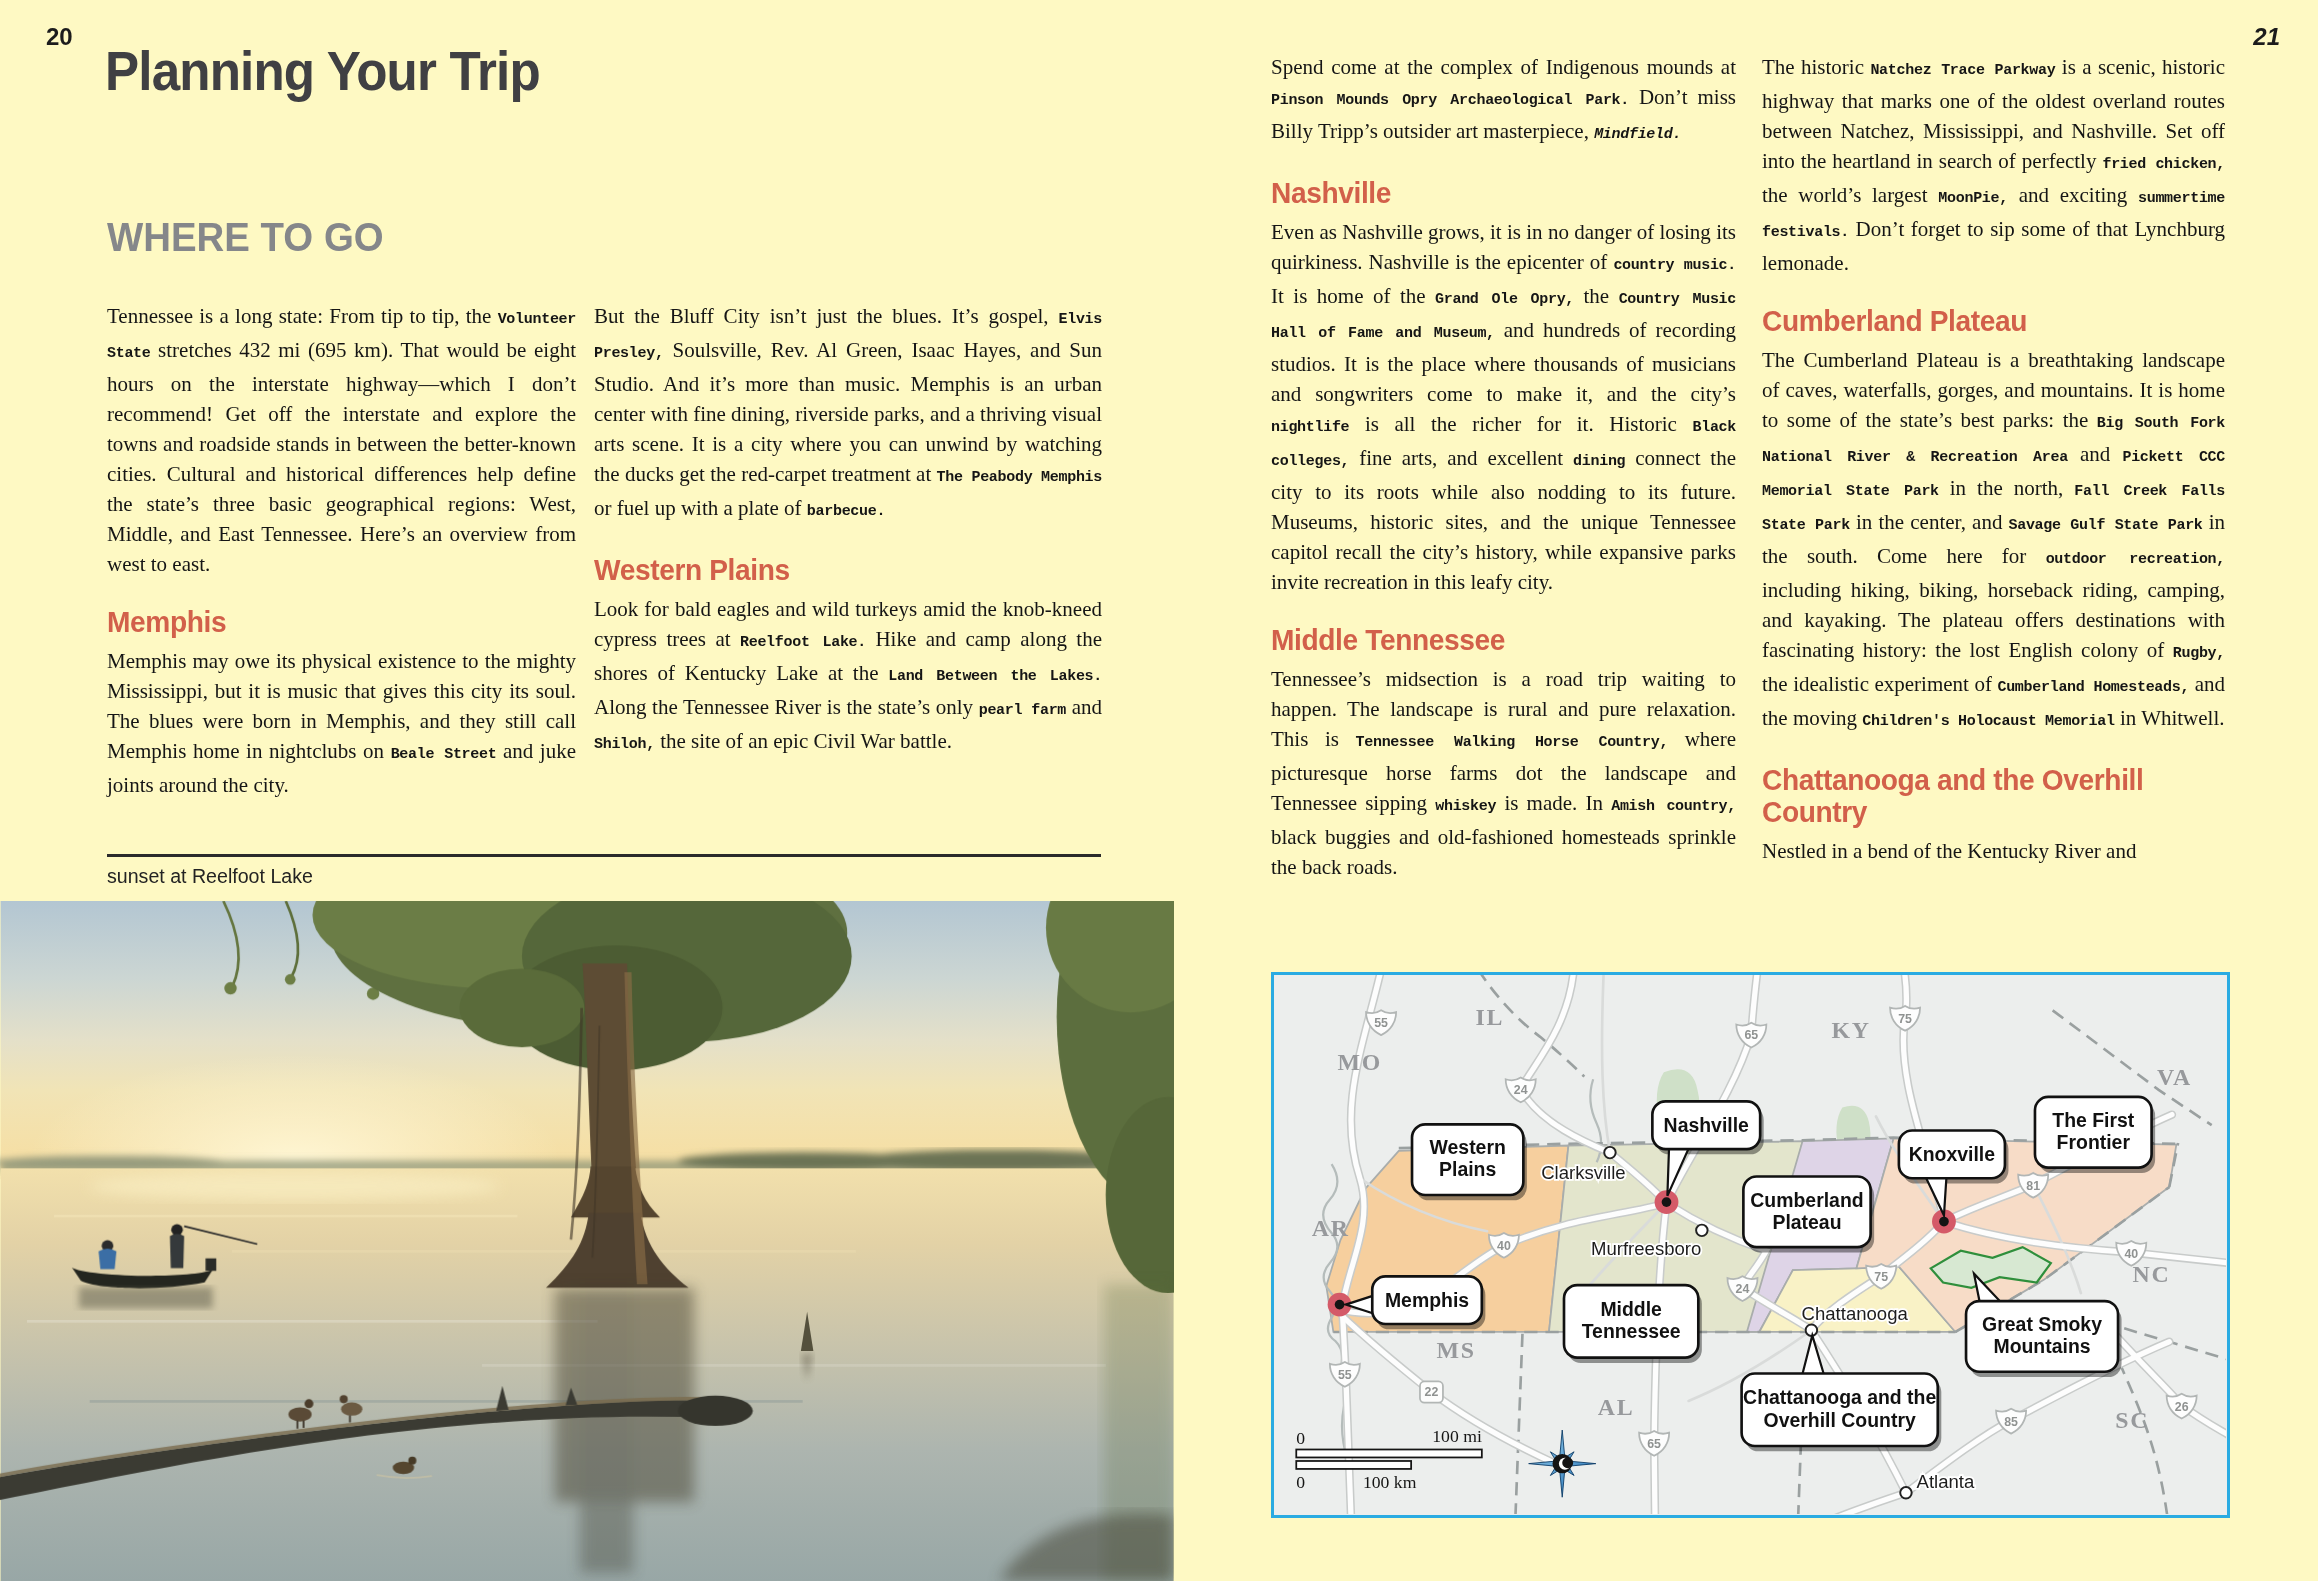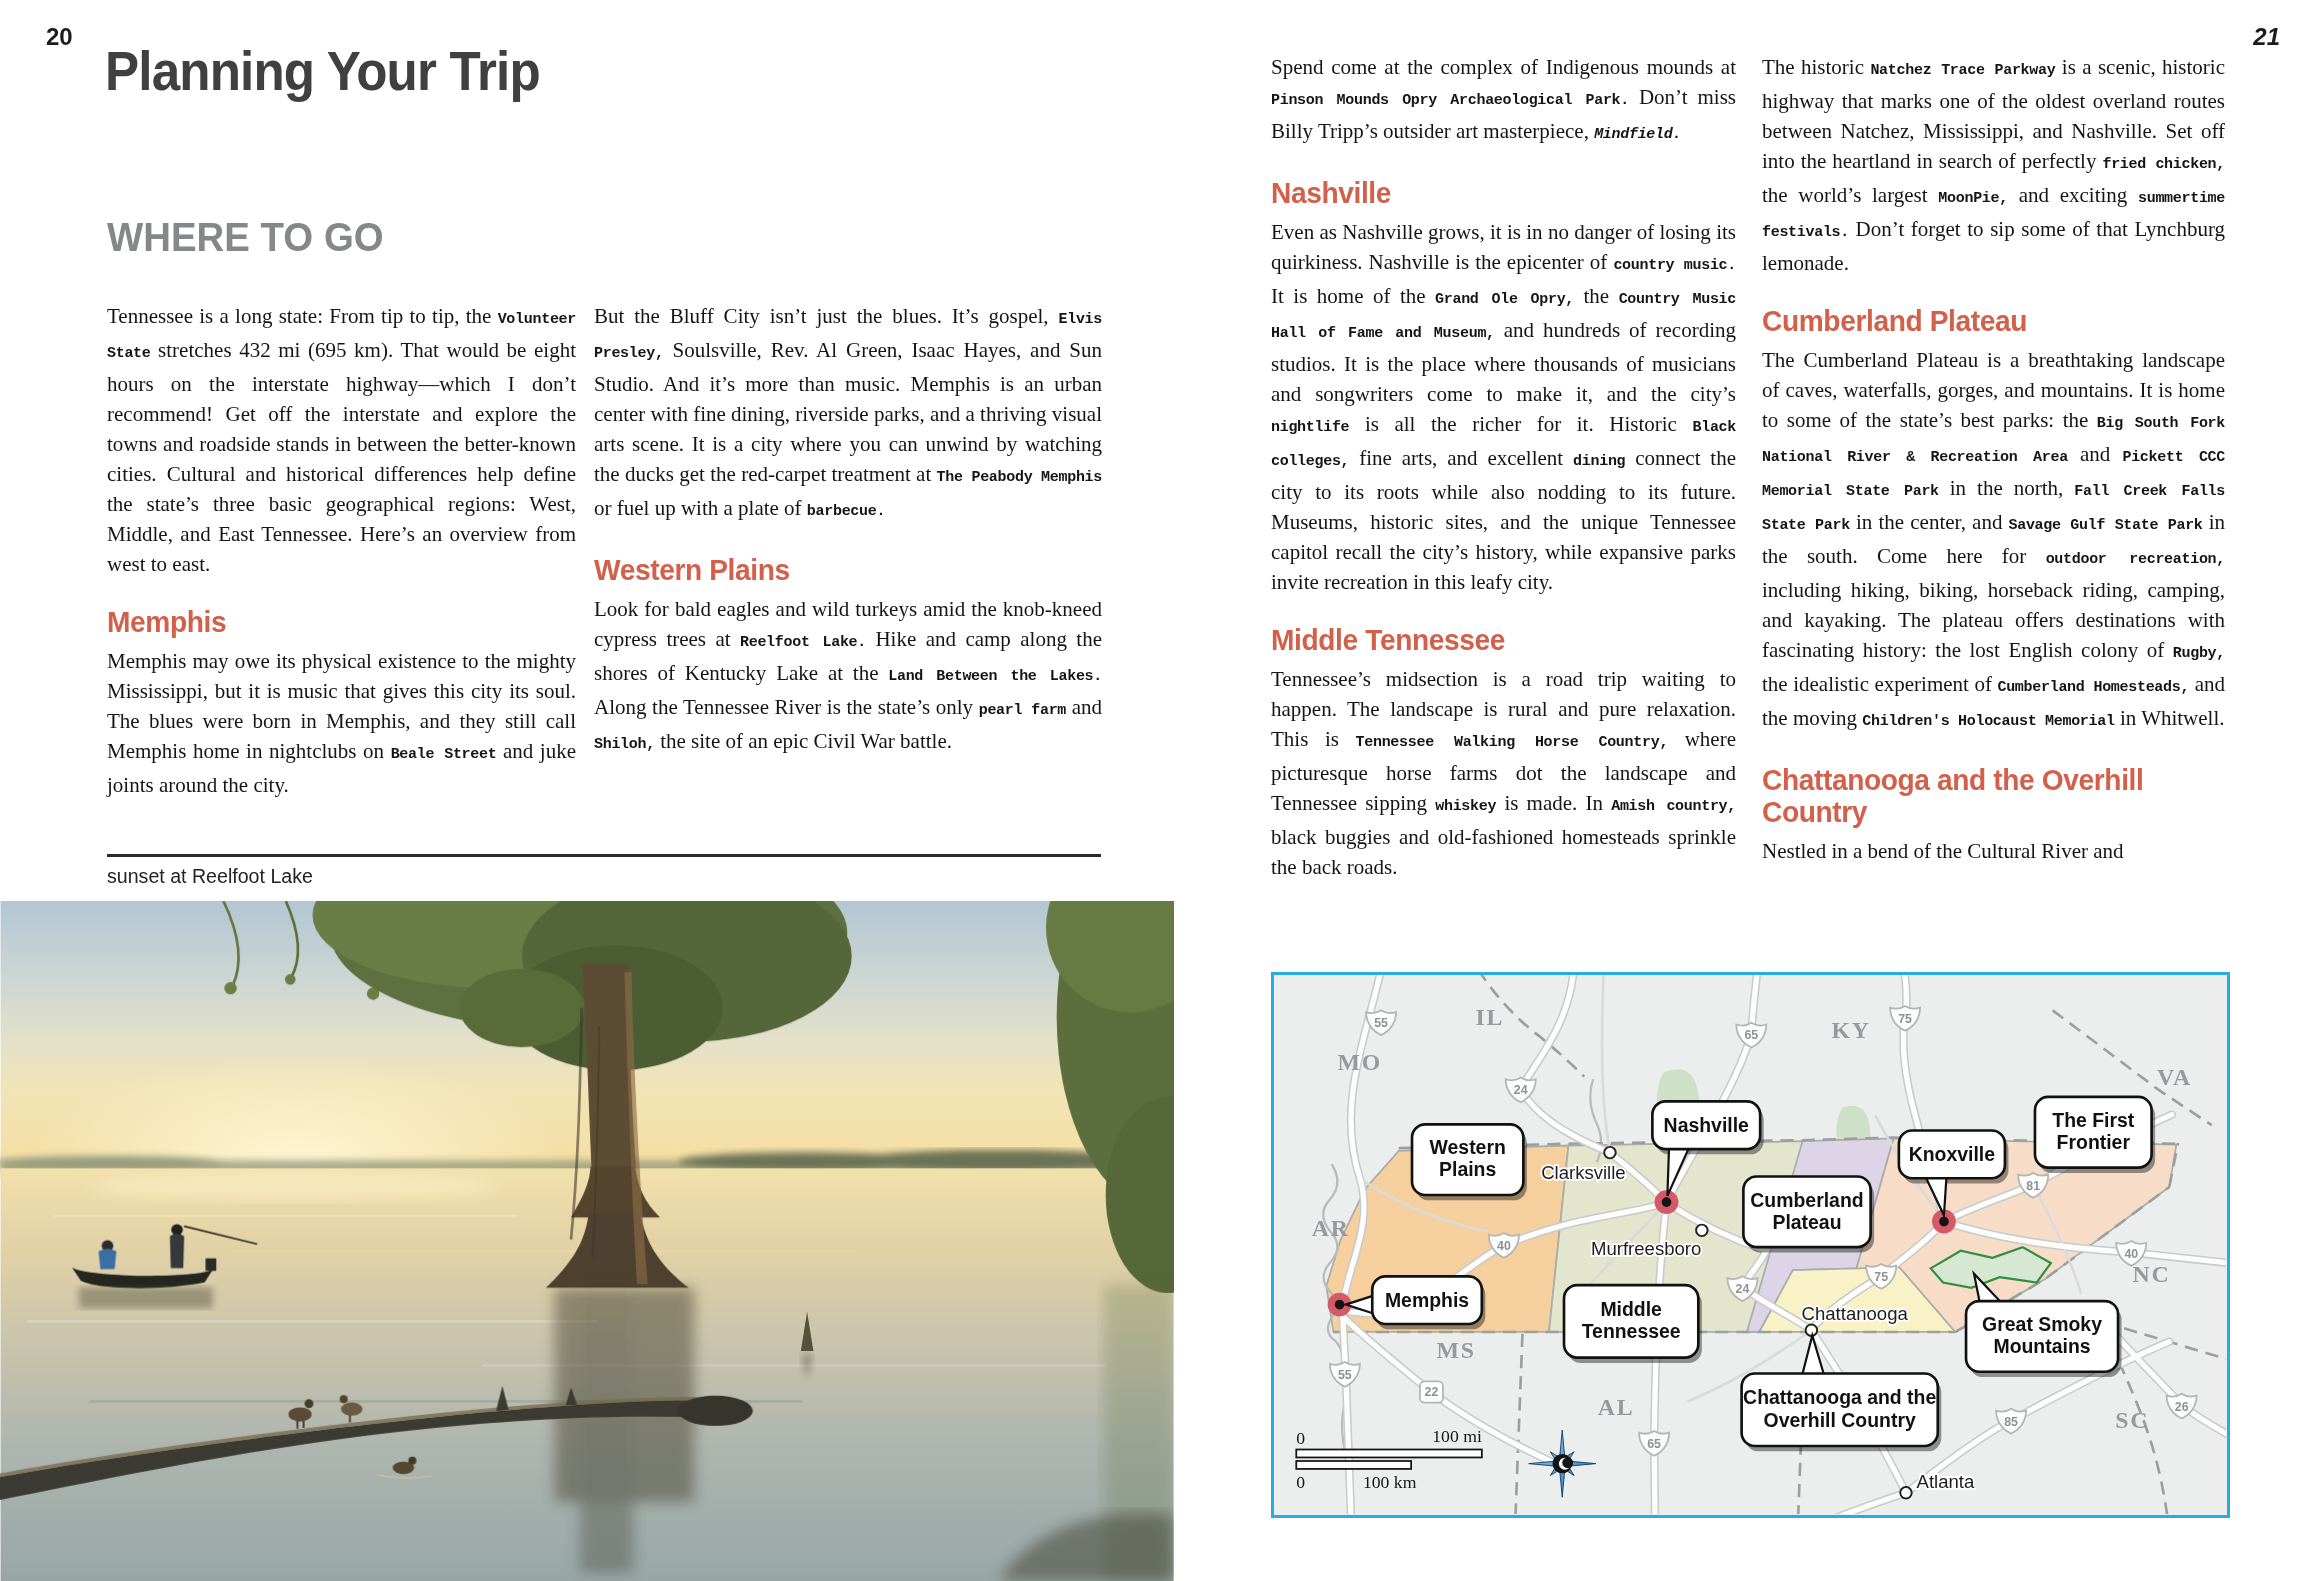--- a/index.html
+++ b/index.html
@@ -1,16 +1,16 @@
 <!DOCTYPE html>
 <html style="font-size:14.3px"><head>
 <meta charset="utf-8">
 <style>
   html,body{margin:0;padding:0;background:#e8e8e8;}
-  .spread{position:relative;width:2319px;height:1581px;background:#ffffff;overflow:hidden;
+  .spread{position:relative;width:2319px;height:1581px;background:#fef9c3;overflow:hidden;
           font-family:"Liberation Serif",serif;color:#151515;}
   .pagenum{position:absolute;top:23px;font:700 24px "Liberation Sans",sans-serif;color:#1c1c1c;}
   #pn-left{left:46px;}
   #pn-right{left:2226px;width:54px;text-align:right;font-style:italic;}
   .book-title{position:absolute;left:105px;top:43px;margin:0;
     font:700 55px/57px "Liberation Sans",sans-serif;color:#404043;letter-spacing:-0.9px;
     transform:scaleX(.93);transform-origin:left top;}
   .kicker{position:absolute;left:107px;top:216px;margin:0;
     font:700 40px/43px "Liberation Sans",sans-serif;color:#85878a;letter-spacing:0px;
     transform:scaleX(.96);transform-origin:left top;}
@@ -202,21 +202,21 @@
     <p class="body"><span>Even as Nashville grows, it is in no danger of losing its quirkiness. Nashville is the epicenter of </span><span class="b">country music.</span><span> It is home of the </span><span class="b">Grand Ole Opry,</span><span> the </span><span class="b">Country Music Hall of Fame and Museum,</span><span> and hundreds of recording studios. It is the place where thousands of musicians and songwriters come to make it, and the city’s </span><span class="b">nightlife</span><span> is all the richer for it. Historic </span><span class="b">Black colleges,</span><span> fine arts, and excellent </span><span class="b">dining</span><span> connect the city to its roots while also nodding to its future. Museums, historic sites, and the unique Tennessee capitol recall the city’s history, while expansive parks invite recreation in this leafy city.</span></p>
     <h3 class="sec">Middle Tennessee</h3>
     <p class="body"><span>Tennessee’s midsection is a road trip waiting to happen. The landscape is rural and pure relaxation. This is </span><span class="b">Tennessee Walking Horse Country,</span><span> where picturesque horse farms dot the landscape and Tennessee sipping </span><span class="b">whiskey</span><span> is made. In </span><span class="b">Amish country,</span><span> black buggies and old-fashioned homesteads sprinkle the back roads.</span></p>
   </div>
 
   <div class="col" id="r-col2">
     <p class="body"><span>The historic </span><span class="b">Natchez Trace Parkway</span><span> is a scenic, historic highway that marks one of the oldest overland routes between Natchez, Mississippi, and Nashville. Set off into the heartland in search of perfectly </span><span class="b">fried chicken,</span><span> the world’s largest </span><span class="b">MoonPie,</span><span> and exciting </span><span class="b">summertime festivals.</span><span> Don’t forget to sip some of that Lynchburg lemonade.</span></p>
     <h3 class="sec">Cumberland Plateau</h3>
     <p class="body"><span>The Cumberland Plateau is a breathtaking landscape of caves, waterfalls, gorges, and mountains. It is home to some of the state’s best parks: the </span><span class="b">Big South Fork National River &amp; Recreation Area</span><span> and </span><span class="b">Pickett CCC Memorial State Park</span><span> in the north, </span><span class="b">Fall Creek Falls State Park</span><span> in the center, and </span><span class="b">Savage Gulf State Park</span><span> in the south. Come here for </span><span class="b">outdoor recreation,</span><span> including hiking, biking, horseback riding, camping, and kayaking. The plateau offers destinations with fascinating history: the lost English colony of </span><span class="b">Rugby,</span><span> the idealistic experiment of </span><span class="b">Cumberland Homesteads,</span><span> and the moving </span><span class="b">Children's Holocaust Memorial</span><span> in Whitwell.</span></p>
     <h3 class="sec">Chattanooga and the Overhill Country</h3>
-    <p class="body"><span>Nestled in a bend of the Cultural River and</span></p>
+    <p class="body"><span>Nestled in a bend of the Kentucky River and</span></p>
   </div>
 
   <div class="map-wrap">
     <svg id="map-svg" width="952" height="539" viewBox="0 0 1075 610">
       <defs>
         <linearGradient id="compassGrad" x1="0" y1="0" x2="1" y2="1">
           <stop offset="0" stop-color="#9bd3f0"></stop>
             <stop offset="1" stop-color="#1f6db3"></stop>
         </linearGradient>
         <path id="rd1" d="M120,-6 C100,80 70,150 96,230 C112,282 82,330 76,376 L80,452 L86,614"></path>

